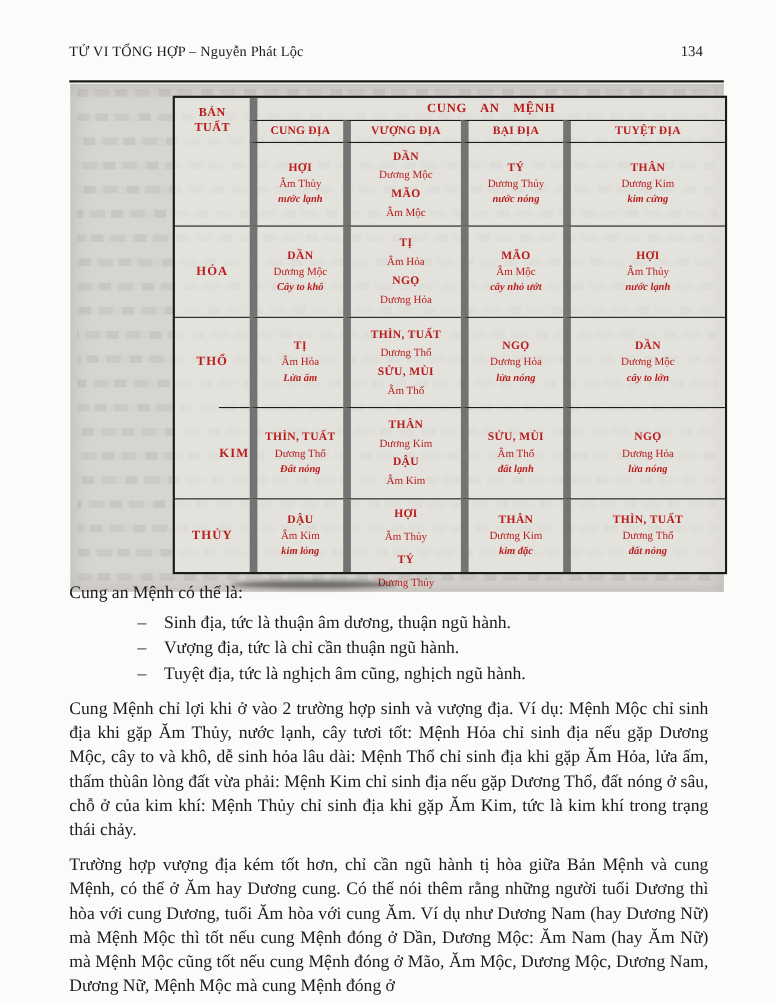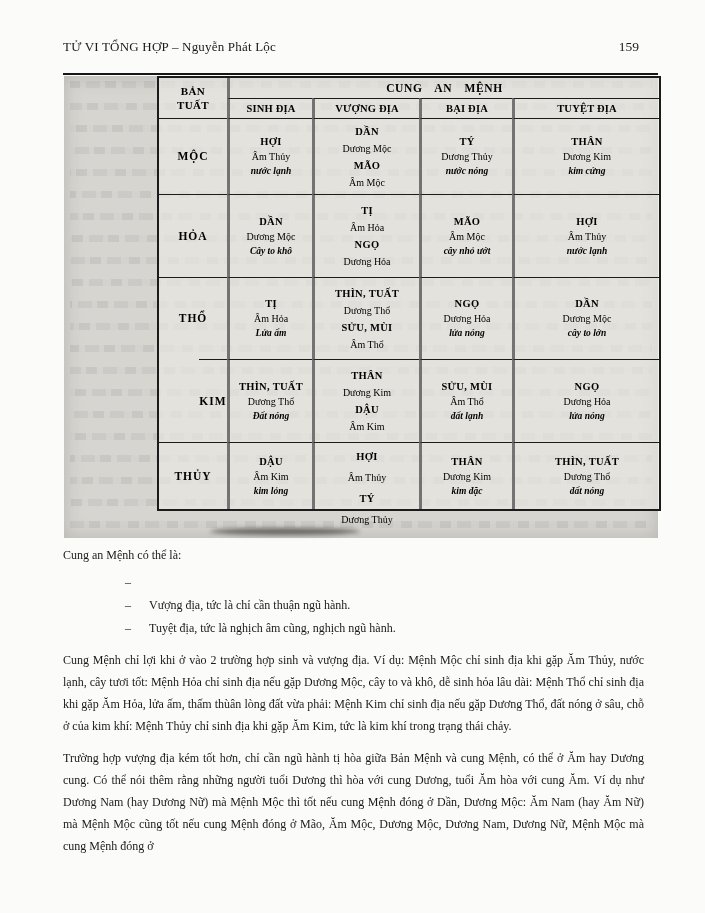--- a/index.html
+++ b/index.html
@@ -26,76 +26,75 @@
       rgba(70,72,88,.20) 0 11px, rgba(70,72,88,.02) 11px 17px,
       rgba(70,72,88,.15) 17px 31px, rgba(70,72,88,.03) 31px 39px);
   }
   .smudge {
     position:absolute; left:146px; top:452px; width:150px; height:7px;
     background:rgba(25,25,25,.55); filter:blur(2px); border-radius:50%;
   }
 
   
   .ttable {
-    position:absolute; left:93px; top:0; width:500px;
+    position:absolute; left:93px; top:11px; width:500px;
     display:grid;
     grid-template-columns:68px 85px 107px 93px 147px;
     grid-template-rows:20px 20px 76px 83px 82px 83px 67px;
     border:2px solid #1b1b1b;
     background:rgba(236,234,228,.62);
-    color:#000000;
+    color:#b91c1c;
   }
   .tc {
     box-sizing:border-box; display:flex; flex-direction:column;
     align-items:center; justify-content:center; text-align:center;
     padding:1px 2px; line-height:15px;
-    border-left:3px solid #737373; border-top:1px solid #1b1b1b;
+    border-left:7px solid #737373; border-top:1px solid #1b1b1b;
   }
   .tc.no-left { border-left:none; }
   .tc.no-top  { border-top:none; }
   .tc-corner  { font-weight:bold; font-size:11px; line-height:14px; letter-spacing:.4px; }
   .tc-title   { font-weight:bold; font-size:11.5px; word-spacing:9px; letter-spacing:.6px; }
   .tc-colhead { font-weight:bold; font-size:10.5px; letter-spacing:.2px; }
   .tc-rowlab  { font-weight:bold; font-size:11.5px; letter-spacing:1px; }
   .tc.vuong   { line-height:17px; }
   .tc.vuong-overflow { line-height:21px; justify-content:flex-start; padding-top:3px; }
   .ln-b { font-weight:bold; font-size:10.5px; letter-spacing:.3px; white-space:nowrap; }
   .ln-n { font-size:10px; white-space:nowrap; }
   .ln-i { font-size:9.5px; font-style:italic; font-weight:600; white-space:nowrap; }
 
   
-  .content { position:absolute; left:63px; top:544px; width:581px; font-size:12px; line-height:22px; }
+  .content { position:absolute; left:63px; top:529px; width:581px; font-size:16px; line-height:22px; }
   .intro { margin:0; }
   .bullets { list-style:none; margin:5px 0 0 0; padding:0; }
   .bullets li { display:flex; margin:0 0 1px 62px; }
   .dash { width:24px; flex:none; }
   .para { margin:10px 0 0 0; text-align:justify; }
 </style>
 </head>
 <body>
 
 <div class="page">
 
   <div class="running-head">TỬ VI TỔNG HỢP – Nguyễn Phát Lộc</div>
-  <div class="page-num">159</div>
+  <div class="page-num">134</div>
   <div class="head-rule"></div>
 
   <div class="scan">
 
     <div class="ttable" style="position: absolute; z-index: 2;">
         <div class="tc tc-corner no-left no-top" style="grid-area: 1 / 1 / 3;">
           <div class="">BẢN</div>
           <div class="">TUẤT</div>
         </div>
         <div class="tc tc-title no-top" style="grid-area: 1 / 2 / auto / 6;">CUNG AN MỆNH</div>
-        <div class="tc tc-colhead" style="grid-area: 2 / 2;">SINH ĐỊA</div>
+        <div class="tc tc-colhead" style="grid-area: 2 / 2;">CUNG ĐỊA</div>
         <div class="tc tc-colhead" style="grid-area: 2 / 3;">VƯỢNG ĐỊA</div>
         <div class="tc tc-colhead" style="grid-area: 2 / 4;">BẠI ĐỊA</div>
         <div class="tc tc-colhead" style="grid-area: 2 / 5;">TUYỆT ĐỊA</div>
-        <div class="tc tc-rowlab no-left" style="grid-area: 3 / 1;">MỘC</div>
         <div class="tc" style="grid-area: 3 / 2;">
           <span class="ln-b">HỢI</span>
           <span class="ln-n">Âm Thủy</span>
           <span class="ln-i">nước lạnh</span>
         </div>
         <div class="tc vuong" style="grid-area: 3 / 3;">
           <span class="ln-b">DẦN</span>
           <span class="ln-n">Dương Mộc</span>
           <span class="ln-b">MÃO</span>
           <span class="ln-n">Âm Mộc</span>
@@ -221,20 +220,21 @@
       <div class="bleed" style="top: 401px; background-position: 12px 0px;"></div>
       <div class="bleed" style="top: 423px; background-position: 37px 0px;"></div>
       <div class="bleed" style="top: 445px; background-position: 19px 0px;"></div>
     </div>
 
   <div class="content">
     <p class="intro">Cung an Mệnh có thể là:</p>
     <ul class="bullets">
         <li>
           <span class="dash">–</span>
+          <span>Sinh địa, tức là thuận âm dương, thuận ngũ hành.</span>
         </li>
         <li>
           <span class="dash">–</span>
           <span>Vượng địa, tức là chỉ cần thuận ngũ hành.</span>
         </li>
         <li>
           <span class="dash">–</span>
           <span>Tuyệt địa, tức là nghịch âm cũng, nghịch ngũ hành.</span>
         </li>
       </ul>

